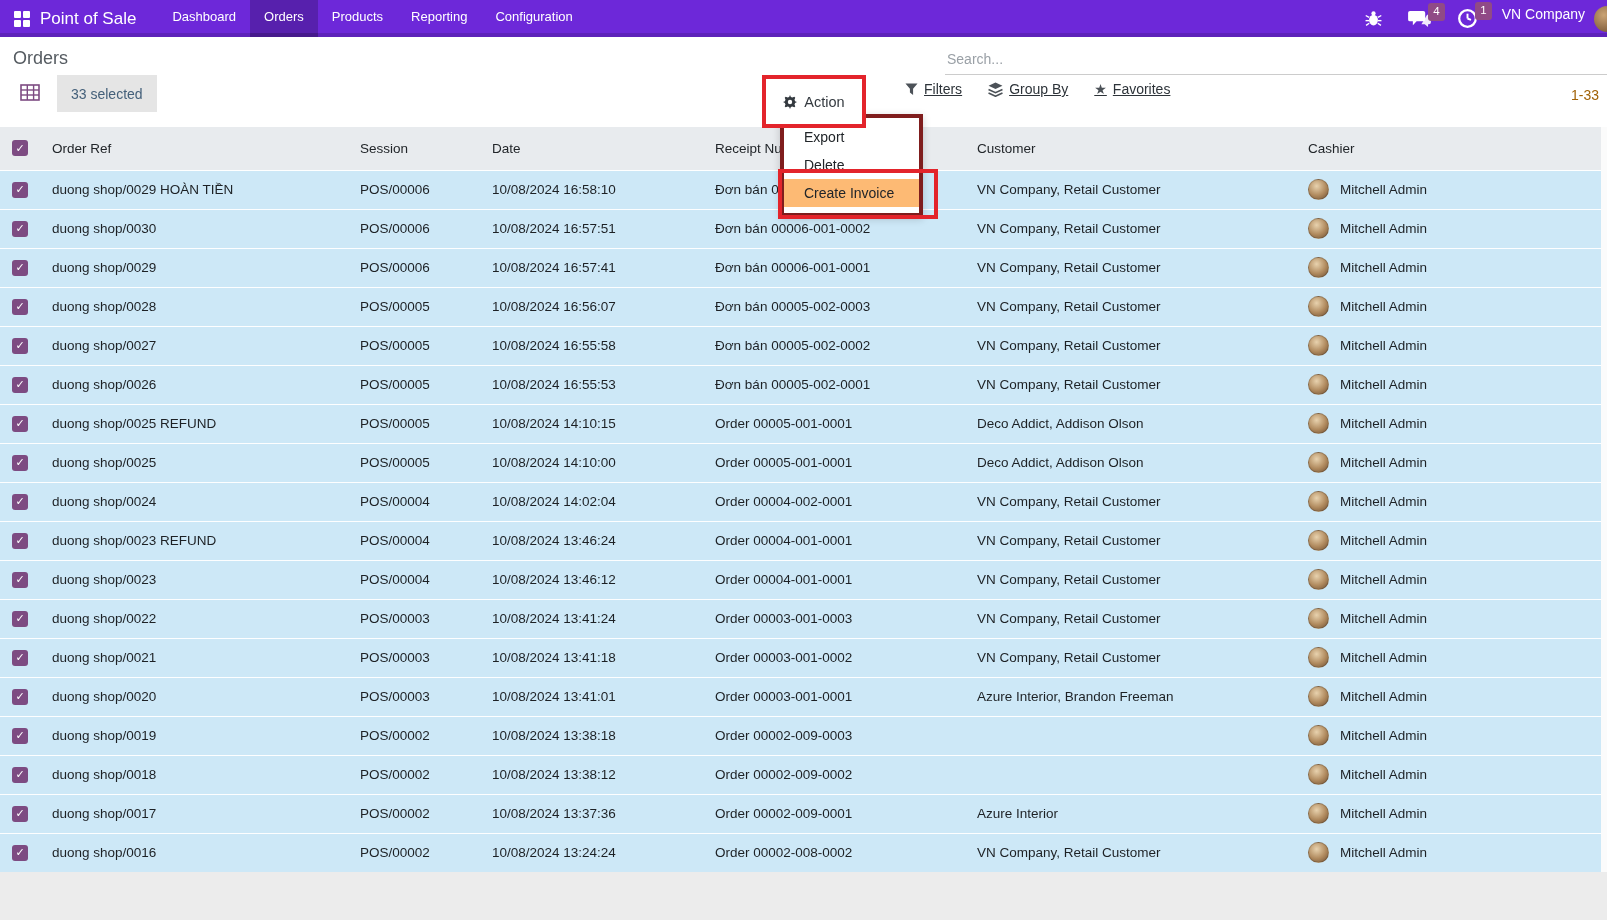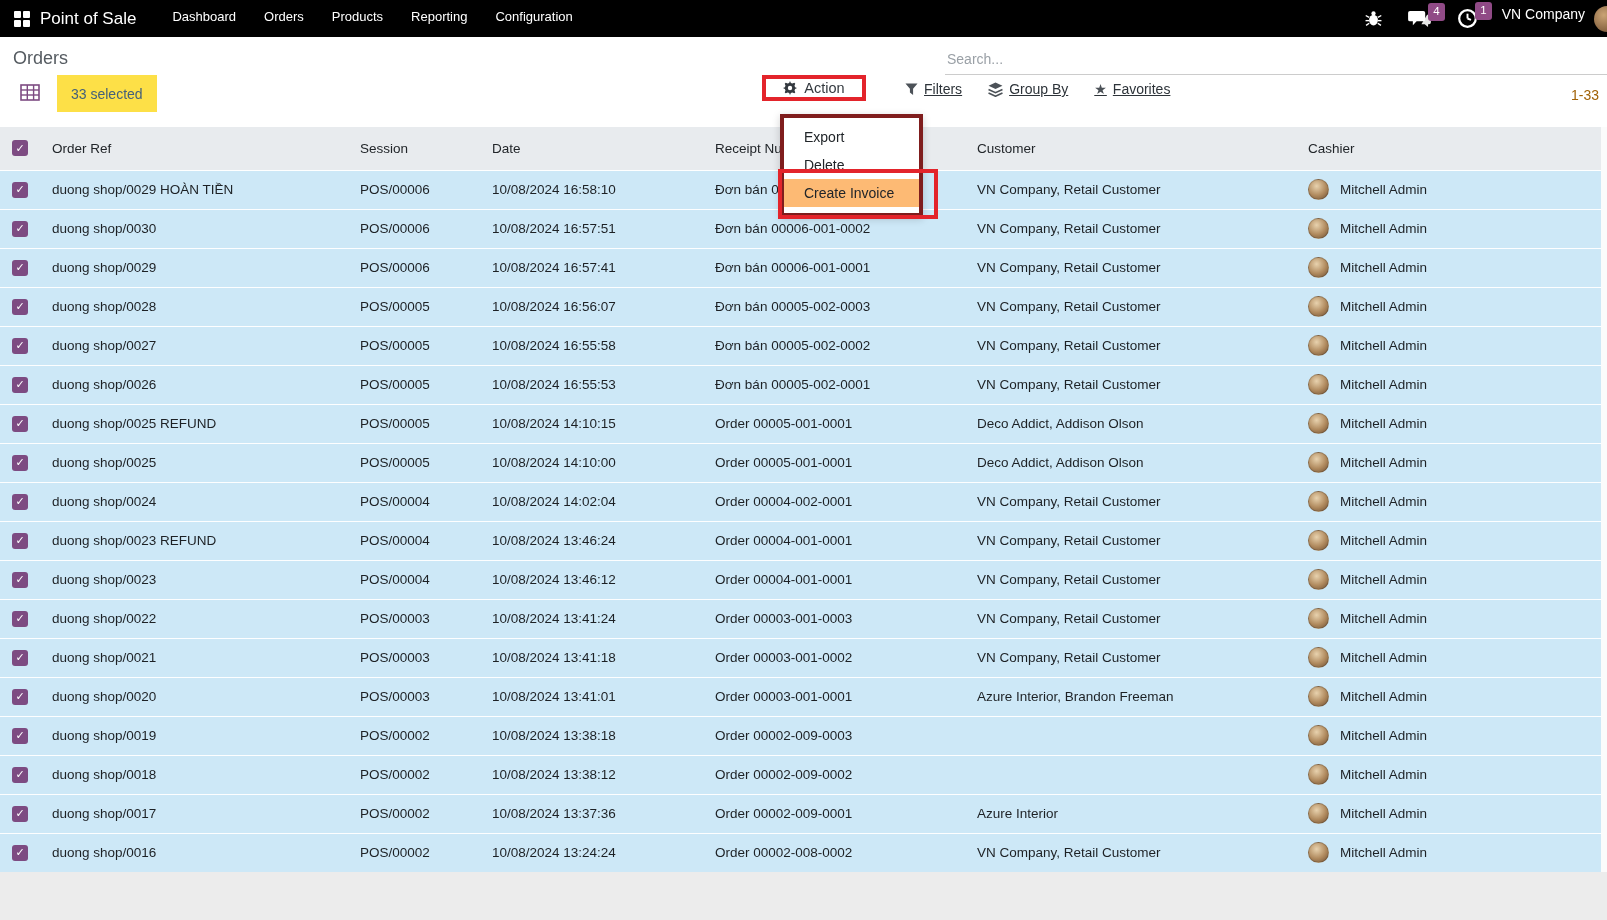--- a/index.html
+++ b/index.html
@@ -4,21 +4,21 @@
 <style>
   * { box-sizing: border-box; margin: 0; padding: 0; }
   html,body { width:1607px; height:920px; }
   body {
     font-family: "Liberation Sans", sans-serif;
     background:#fff; position:relative; overflow:hidden; color:#1d2125;
   }
 
   
   .navbar {
-    height:37px; background:#000000; display:flex; align-items:stretch;
+    height:37px; background:#6d28d9; display:flex; align-items:stretch;
     color:#fff; box-shadow: inset 0 -4px 0 rgba(0,0,0,.14);
     position:relative; z-index:100;
   }
   .apps-icon { width:16px; height:16px; display:grid; grid-template-columns:7px 7px; grid-template-rows:7px 7px; gap:2px; align-self:center; margin:0 10px 0 14px; }
   .apps-icon i { background:#fff; border-radius:1px; }
   .brand { font-size:17px; align-self:center; margin-right:22px; white-space:nowrap; }
   .app-menu { display:flex; align-items:stretch; }
   .nav-item { font-size:13px; line-height:33px; padding:0 14px; cursor:pointer; white-space:nowrap; }
   .nav-item.active { background:rgba(0,0,0,.2); box-shadow: inset 0 -4px 0 rgba(0,0,0,.05); }
   .nav-right { margin-left:auto; display:flex; align-items:center; gap:6px; padding-right:0; }
@@ -38,30 +38,30 @@
   .breadcrumb { position:absolute; left:13px; top:11px; font-size:18px; color:#555b61; }
   .searchbar {
     position:absolute; left:945px; top:6px; width:698px; height:32px;
     border:none; border-bottom:1px solid #ccc; font-size:14px; color:#444;
     font-family:"Liberation Sans",sans-serif; background:transparent; outline:none; padding:0 2px;
   }
   .searchbar::placeholder { color:#9aa0a6; }
   .view-switch { position:absolute; left:20px; top:47px; width:20px; height:17px; cursor:pointer; }
   .sel-badge {
     position:absolute; left:57px; top:38px; height:37px; display:flex; align-items:center;
-    padding:0 14px; background:#fde047; color:#44607a; font-size:14px;
+    padding:0 14px; background:#e5e5e5; color:#44607a; font-size:14px;
   }
   .facet-bar { position:absolute; left:905px; top:44px; display:flex; gap:26px; align-items:center; font-size:14px; color:#2d3339;text-decoration:underline; }
   .facet { display:flex; align-items:center; gap:6px; cursor:pointer; white-space:nowrap; }
   .star-glyph { font-size:14px; color:#4c5258; line-height:1; }
   .pager { position:absolute; right:8px; top:50px; font-size:14px; color:#a16207; cursor:pointer; }
 
   
   .action-box {
-    position:absolute; left:762px; top:38px; width:104px; height:26px;
+    position:absolute; left:762px; top:38px; width:104px; height:53px;
     border:4px solid #e3242b; z-index:55; display:flex; align-items:center; justify-content:center;
     background:#fff;
   }
   .action-btn { display:flex; align-items:center; gap:7px; font-size:14.5px; color:#33393f; cursor:pointer; }
   .dropdown {
     position:absolute; left:780px; top:77px; width:143px; z-index:50;
     background:#fff; border:4px solid #7f1d1d; box-shadow:0 2px 8px rgba(0,0,0,.18);
     padding:5px 0 6px 0;
   }
   .menu-item { font-size:14px; color:#212529; padding:5px 20px; line-height:18px; cursor:pointer; white-space:nowrap; }

